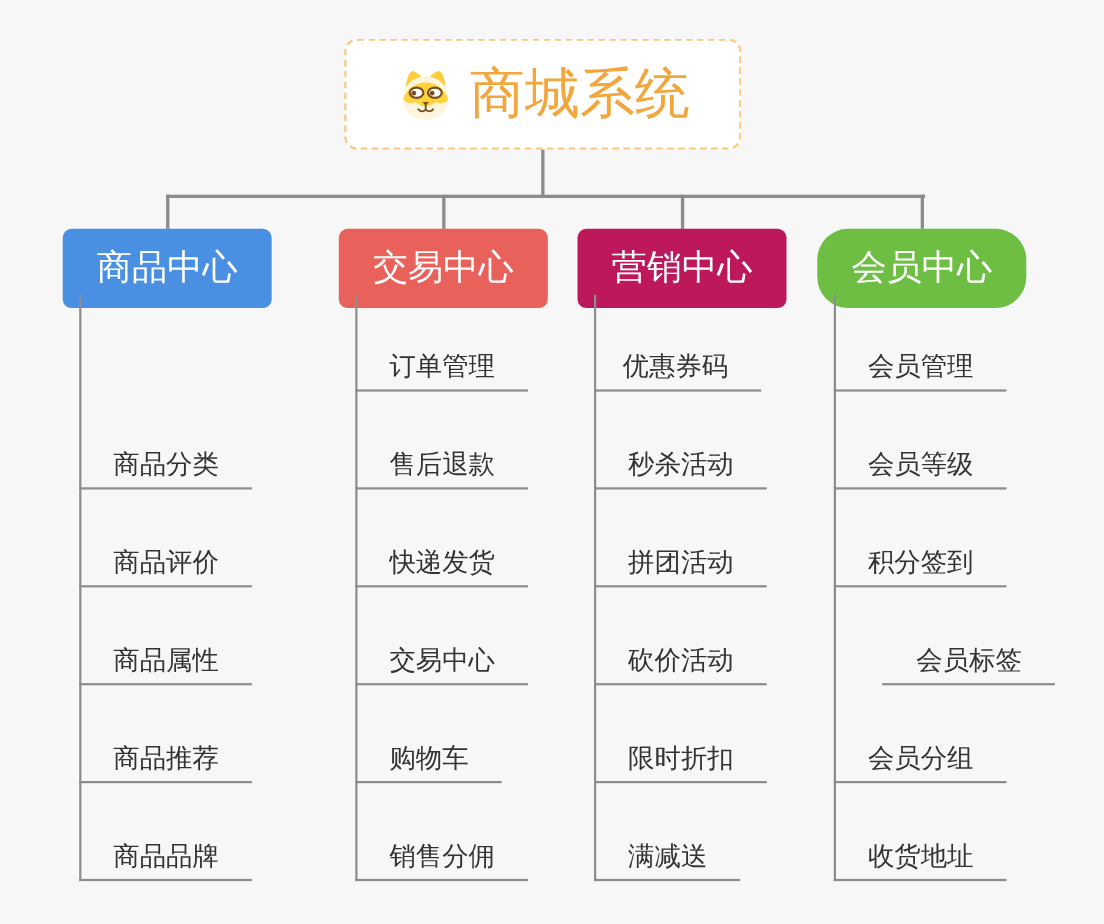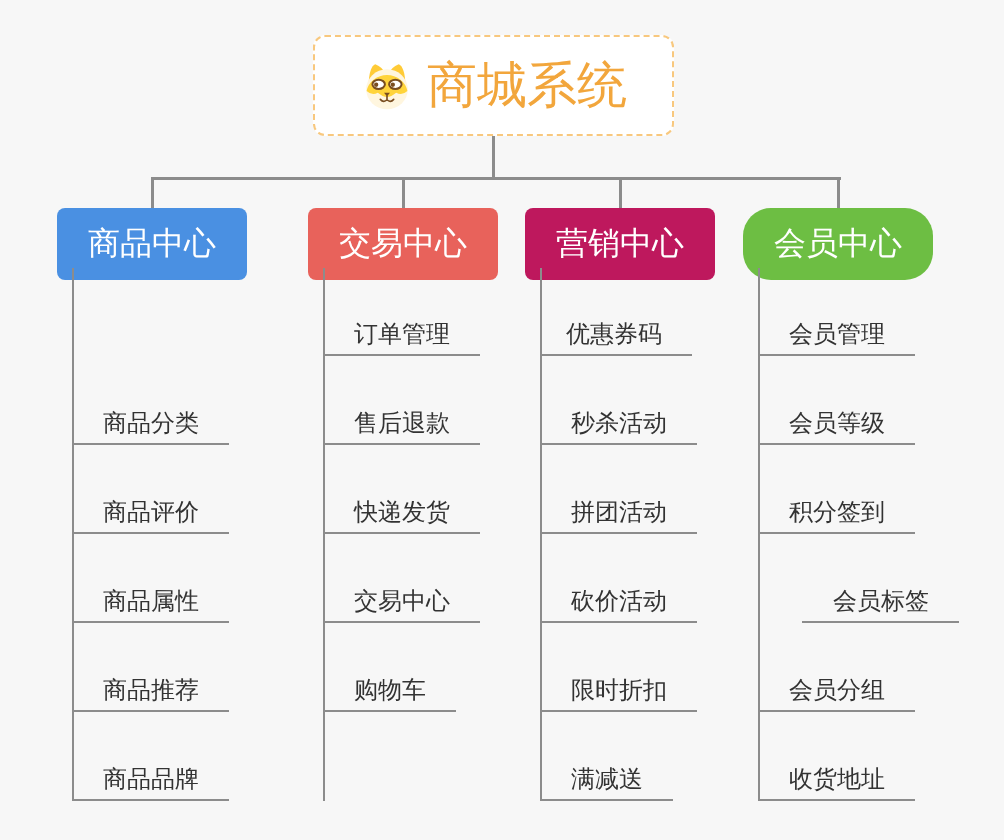--- a/index.html
+++ b/index.html
@@ -84,20 +84,21 @@
     <div class="drop"></div>
     <div class="branch-header" style="background: rgb(232, 98, 91);">
       <span class="branch-label">交易中心</span>
     </div>
     <div class="vline"></div>
   <div class="child-node" style="top: 200px; color: rgb(51, 51, 51);"><span>售后退款</span></div>
         <div class="child-node" style="top: 111px; color: rgb(51, 51, 51);"><span>订单管理</span></div>
         <div class="child-node" style="top: 289px; color: rgb(51, 51, 51);"><span>快递发货</span></div>
         <div class="child-node" style="top: 378px; color: rgb(51, 51, 51);"><span>交易中心</span></div>
         <div class="child-node" style="top: 467px; color: rgb(51, 51, 51);"><span>购物车</span></div>
+        <div class="child-node" style="top: 556px; color: rgb(51, 51, 51);"><span>销售分佣</span></div>
       </div>
       <div class="branch" style="left: 525px;">
     <div class="drop"></div>
     <div class="branch-header" style="background: #be185d;">
       <span class="branch-label">营销中心</span>
     </div>
     <div class="vline"></div>
   <div class="child-node" style="top: 111px; color: rgb(51, 51, 51); padding-left: 26px;"><span>优惠券码</span></div>
         <div class="child-node" style="top: 200px; color: rgb(51, 51, 51);"><span>秒杀活动</span></div>
         <div class="child-node" style="top: 289px; color: rgb(51, 51, 51);"><span>拼团活动</span></div>

